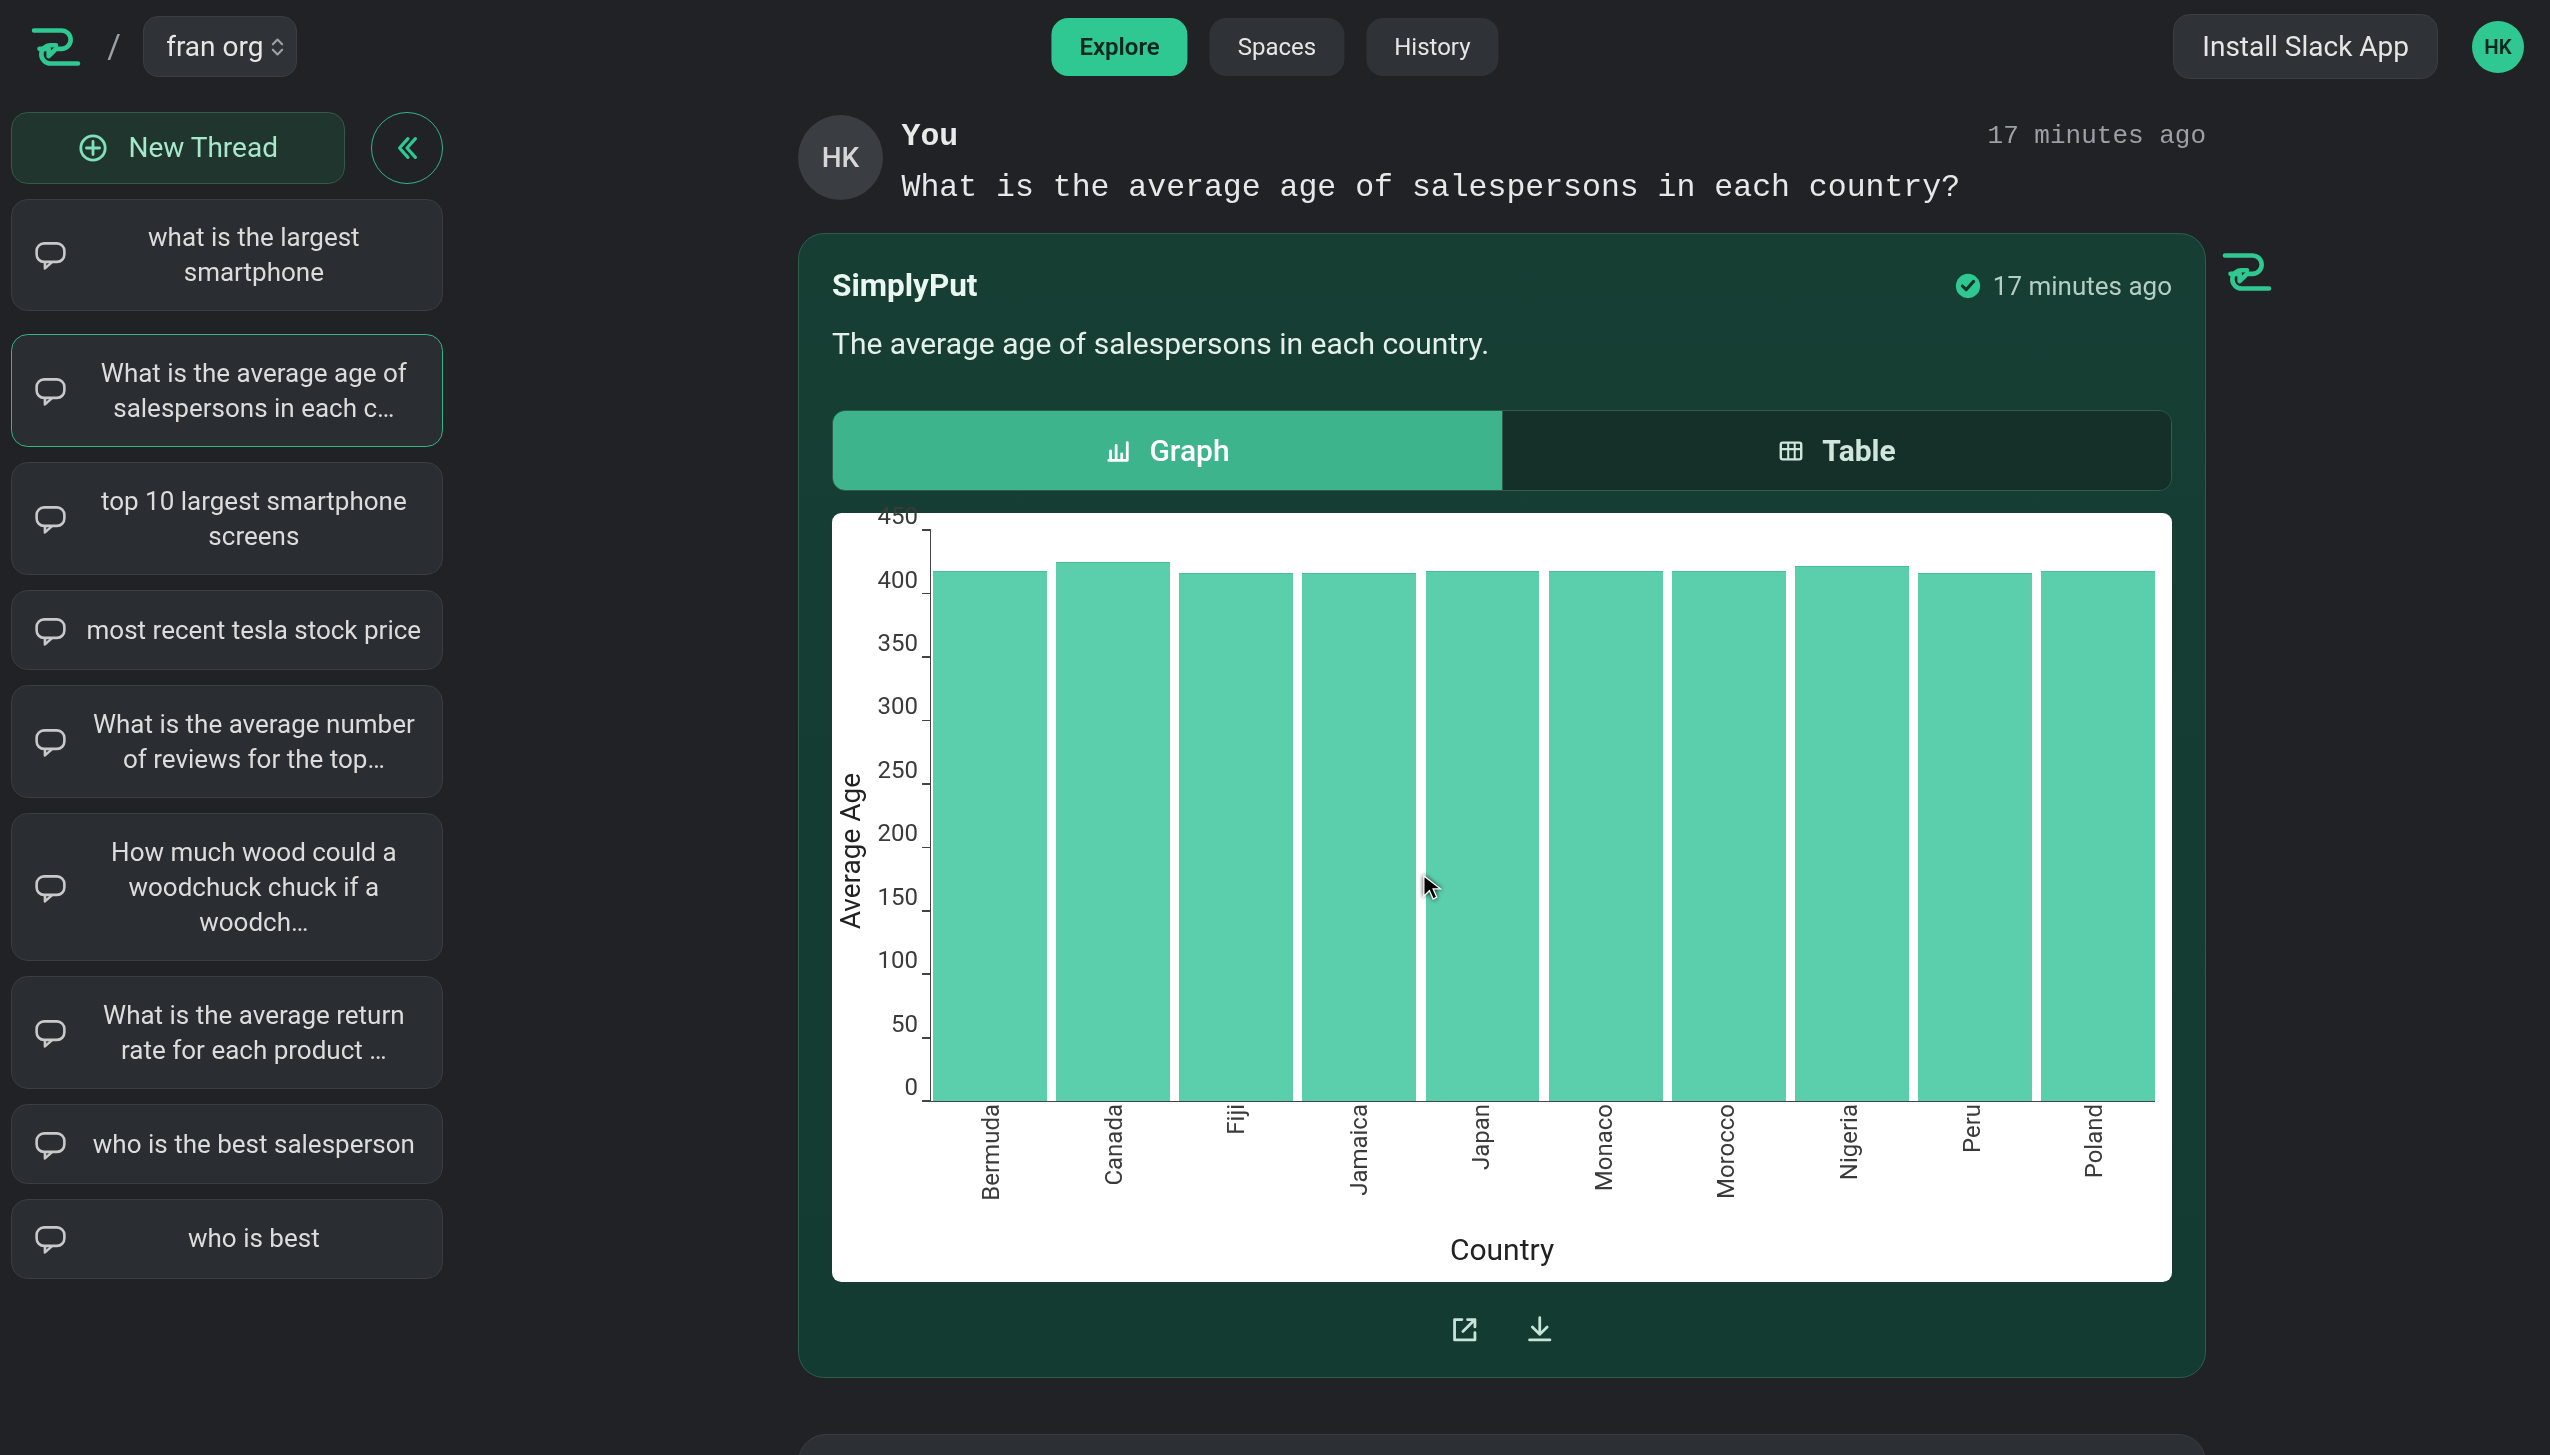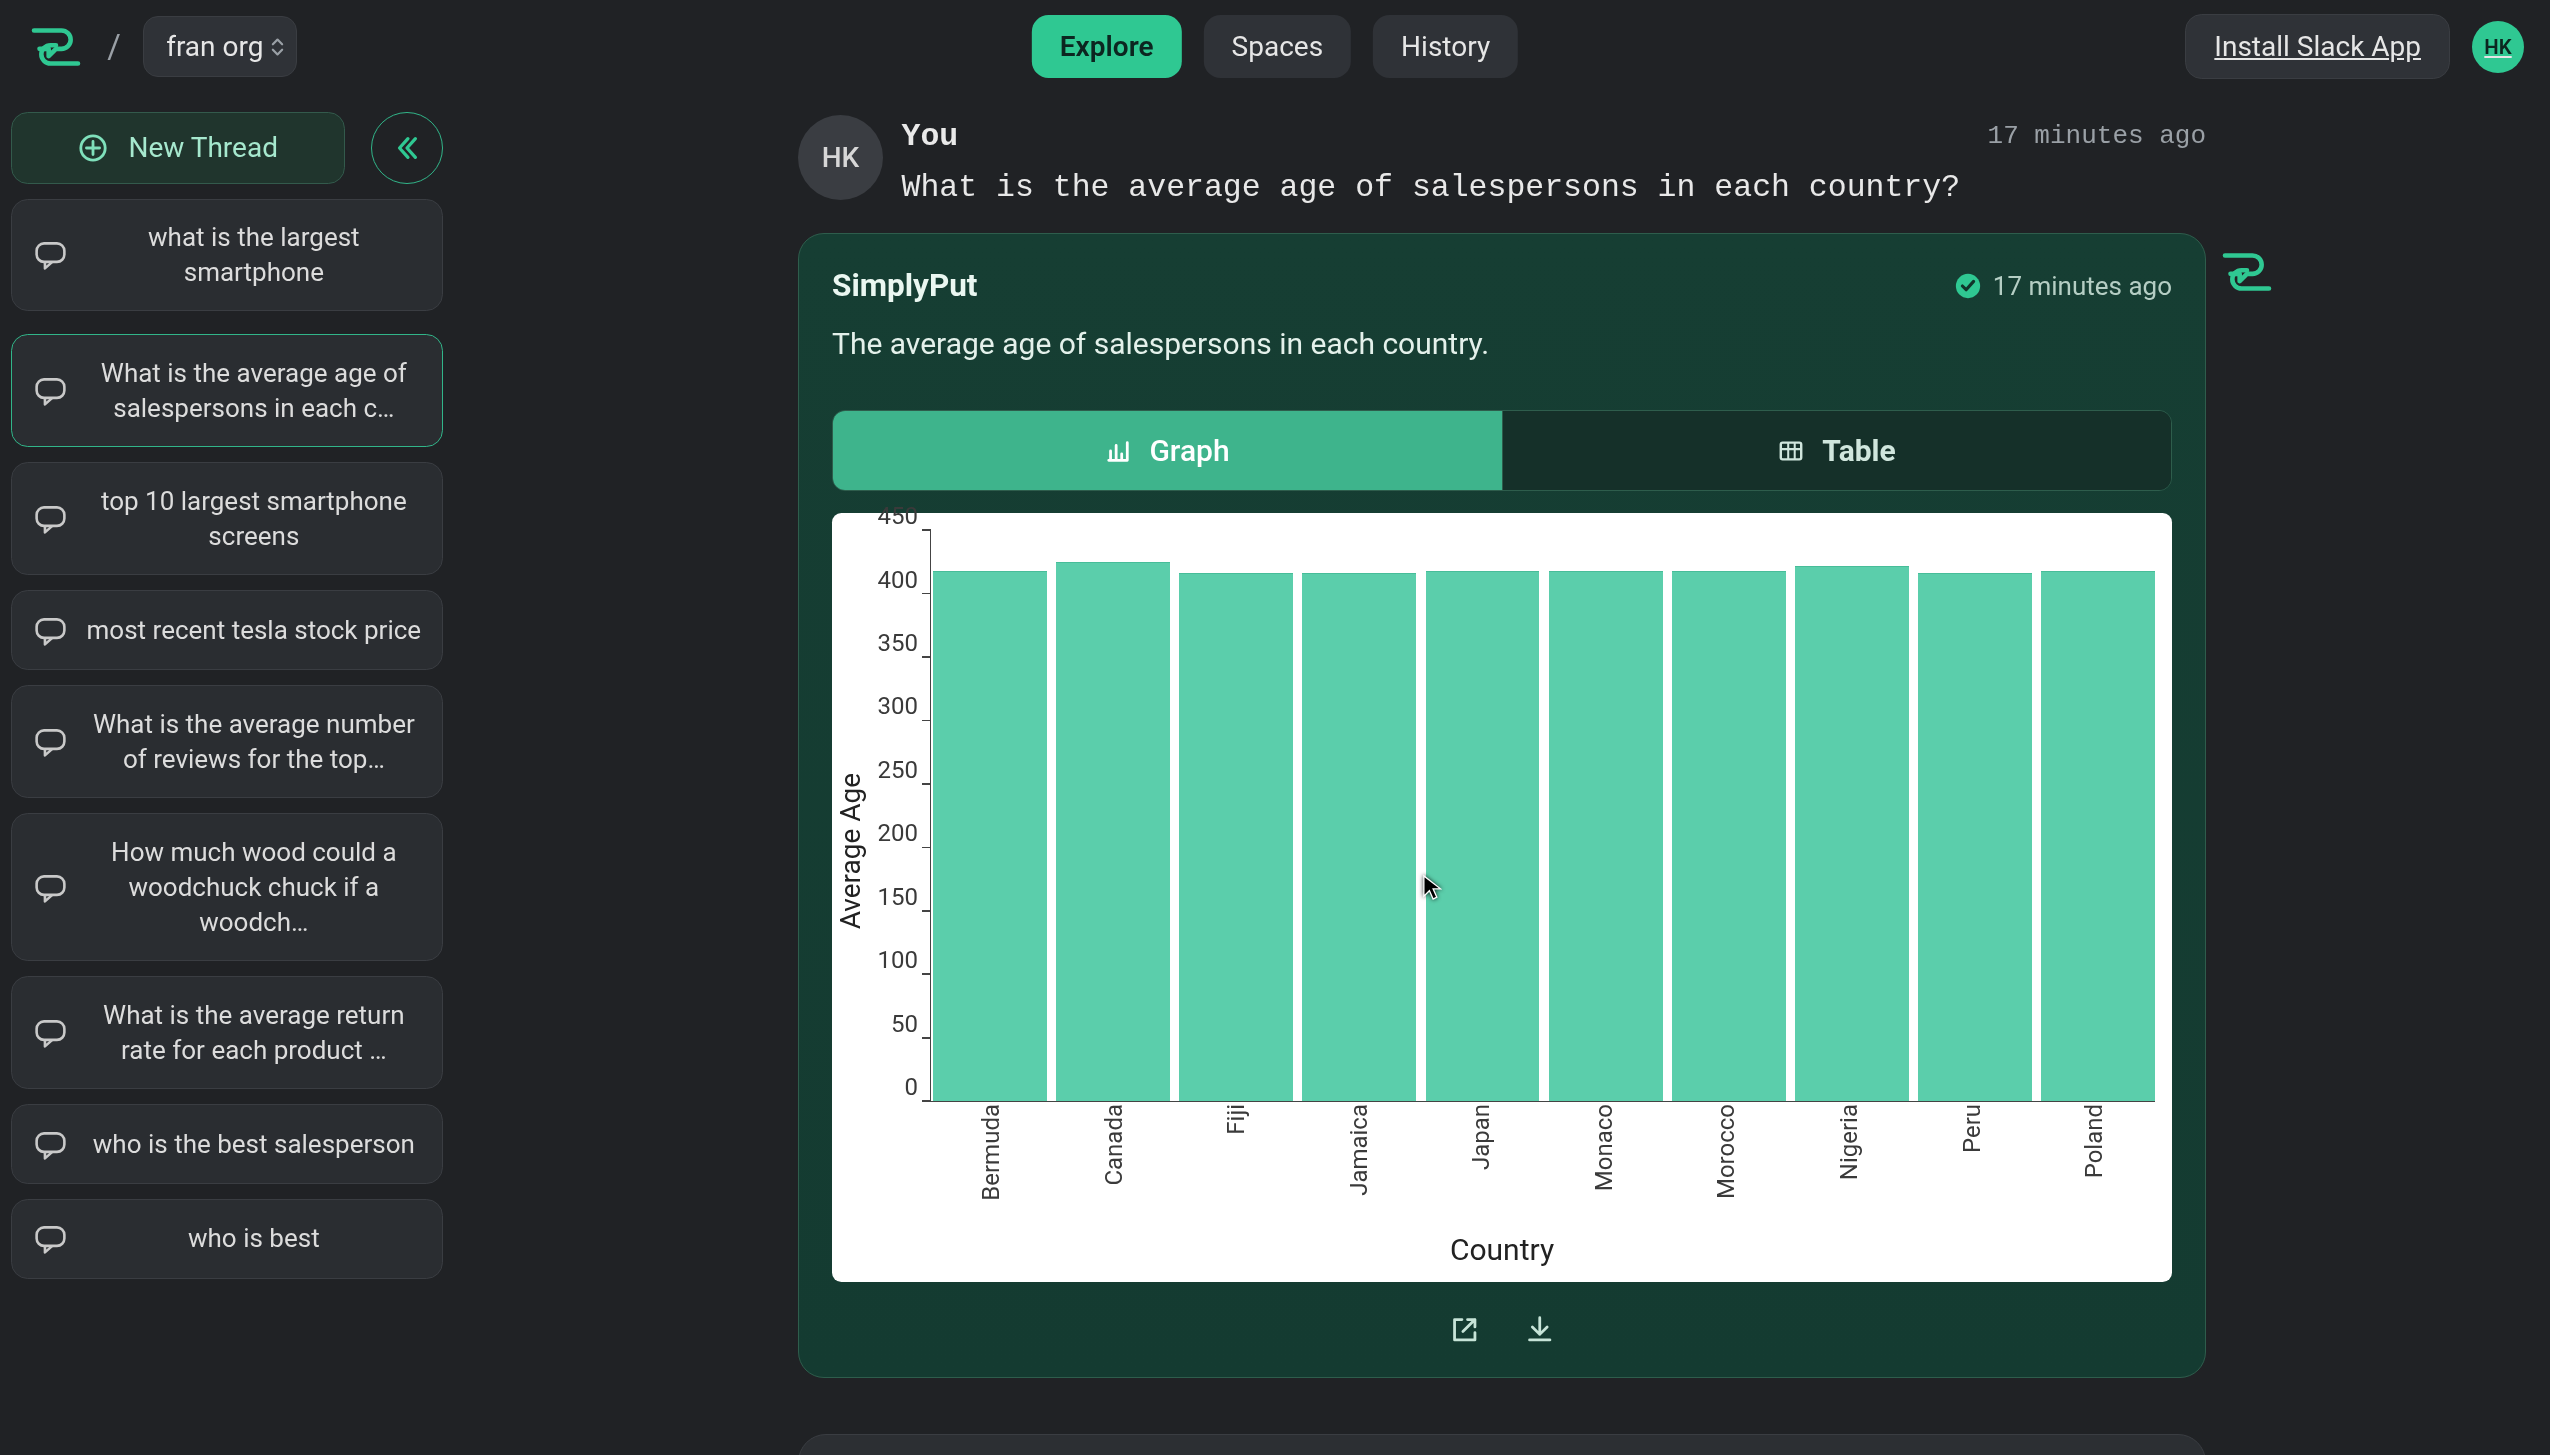--- a/index.html
+++ b/index.html
@@ -53,25 +53,25 @@
   }
   .org-selector .updown{
     position:absolute;right:11px;top:50%;transform:translateY(-50%);
     color:var(--text-dim);font-size:16.7px;line-height:8.3px;
   }
   .nav-center{
     position:absolute;left:50%;transform:translateX(-50%);
     display:flex;gap:22px;
   }
   .nav-tab{
-    padding:15px 28px;border-radius:16.7px;font-size:28px;
+    padding:15px 28px;border-radius:16.7px;font-size:24px;
     background:var(--nav-btn);color:var(--text);cursor:pointer;
   }
   .nav-tab.active{background:var(--accent-bright);color:#0c2620;font-weight:600;}
-  .nav-right{margin-left:auto;display:flex;align-items:center;gap:22px;text-decoration:underline;}
+  .nav-right{margin-left:auto;display:flex;align-items:center;gap:34px;}
   .slack-btn{
     background:var(--nav-btn);color:var(--text);
     border:0.9px solid var(--sidebar-border);
     border-radius:16.7px;padding:15px 28px;font-size:28px;cursor:pointer;
   }
   .avatar{
     width:52px;height:52px;border-radius:50%;
     background:var(--accent-bright);
     display:flex;align-items:center;justify-content:center;
     color:#0c2620;font-size:20.4px;font-weight:600;

